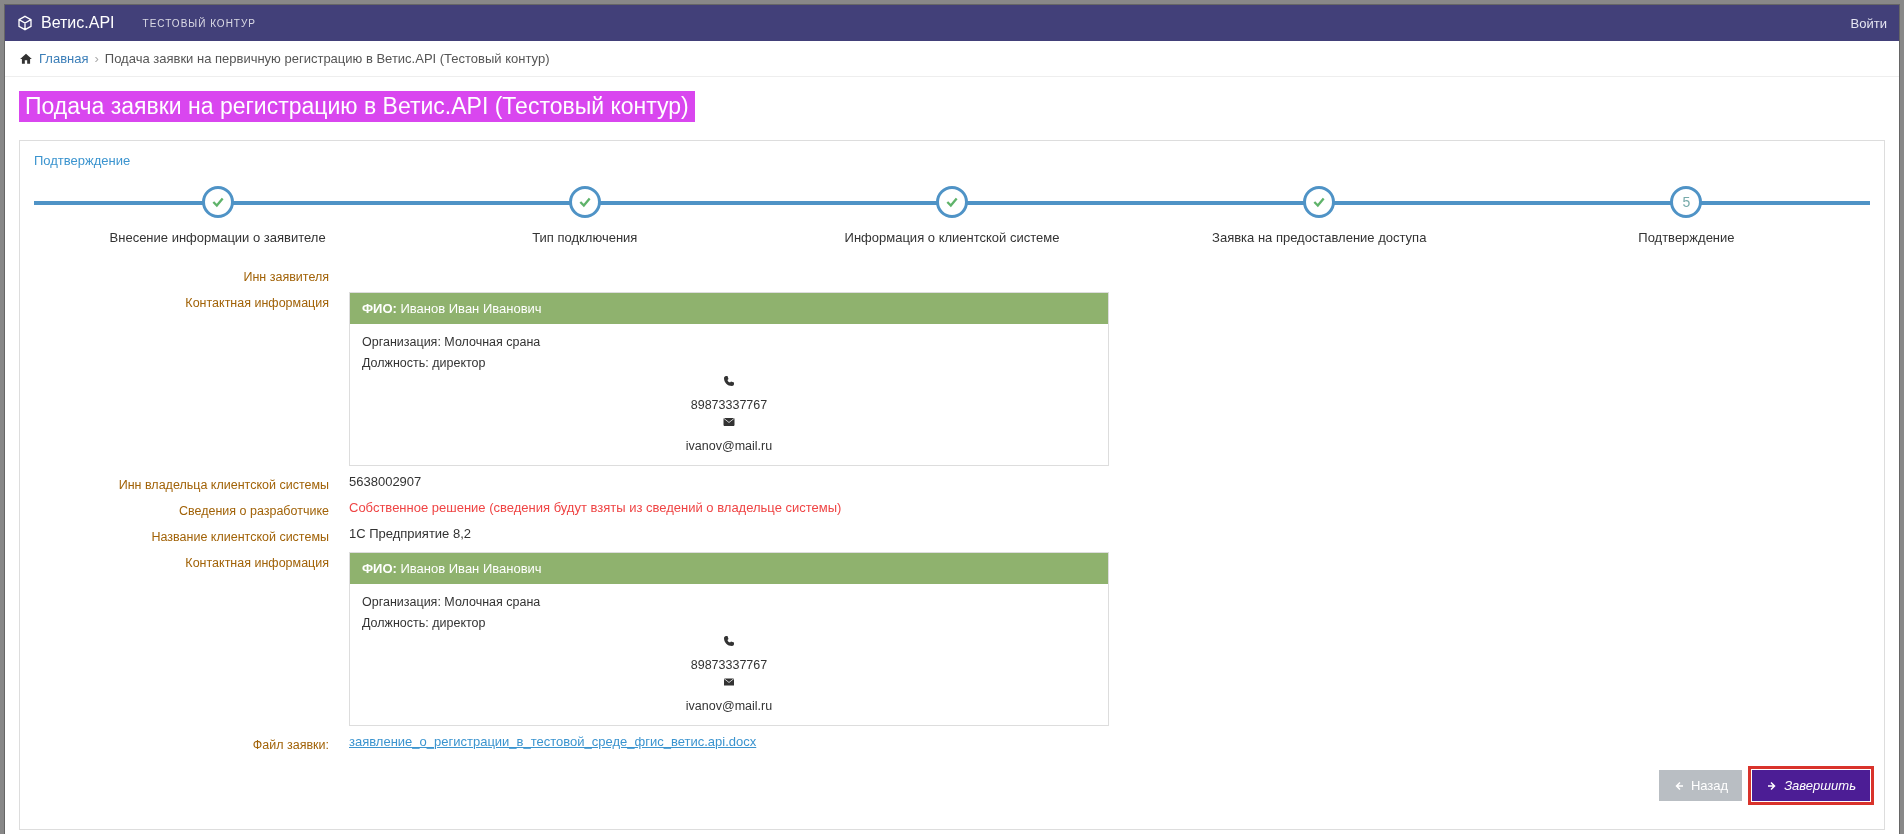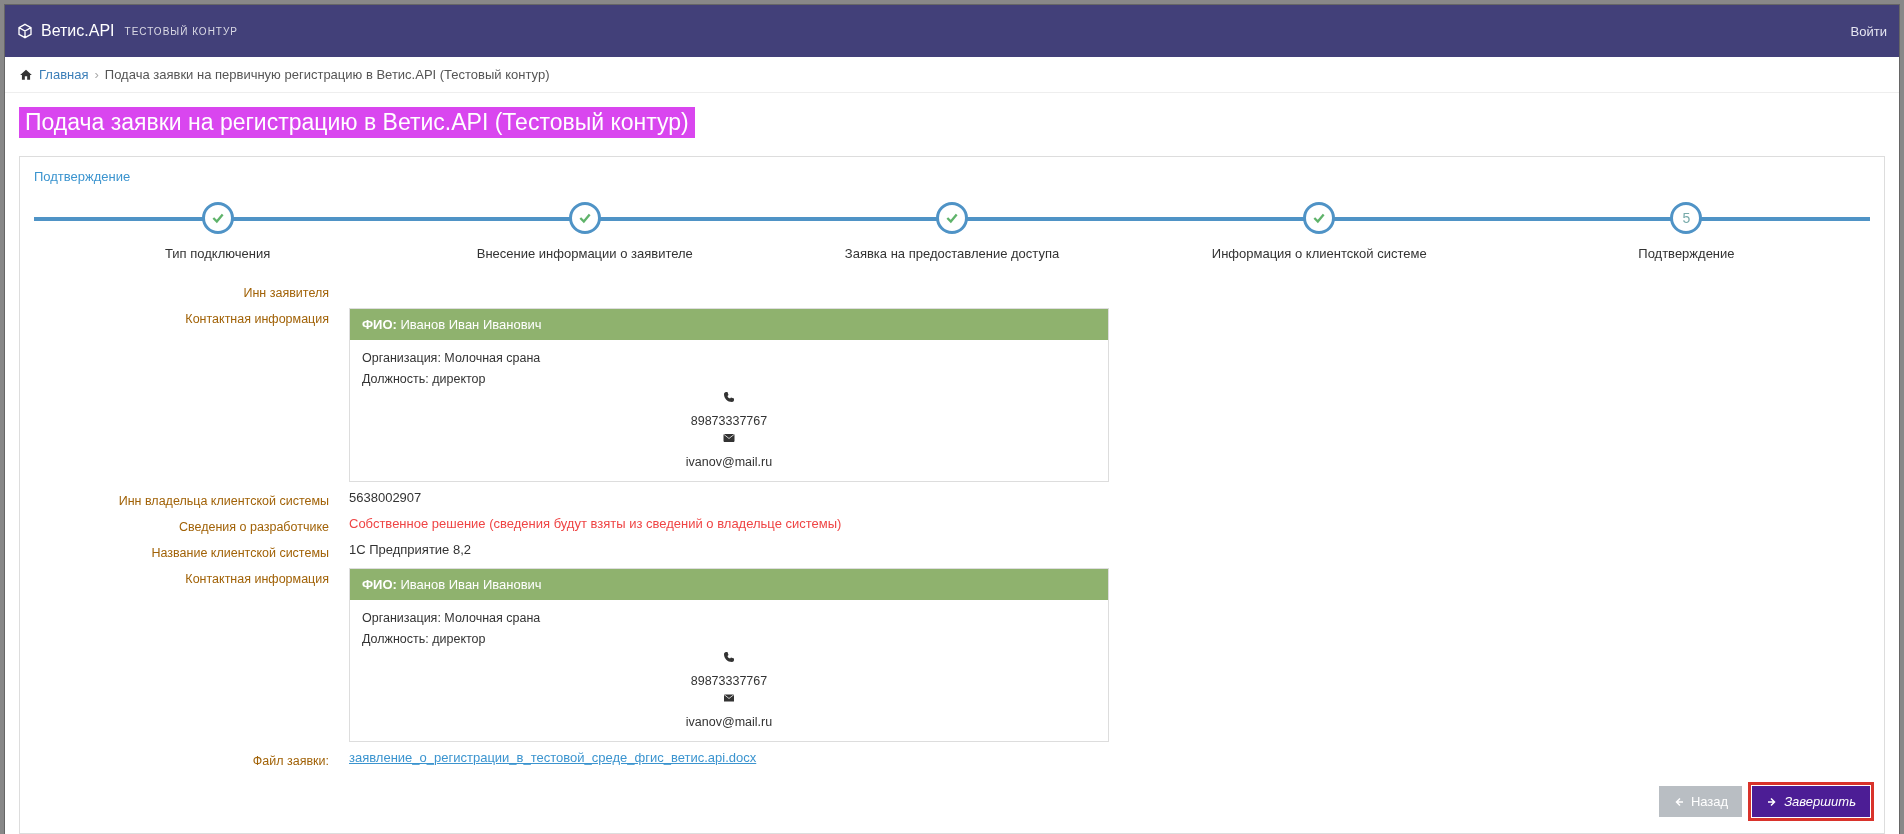--- a/index.html
+++ b/index.html
@@ -1,37 +1,37 @@
 <!DOCTYPE html>
 <html><head>
 <meta charset="utf-8">
 <style>
 * { box-sizing: border-box; margin: 0; padding: 0; }
 body { font-family: "Segoe UI", Arial, sans-serif; font-size: 13px; color: #333; background: #888; }
 .frame { background: #fff; border: 1px solid #666; margin: 4px; }
 
 
-.topbar { background: #424079; color: #fff; height: 52px; display: flex; align-items: center; padding: 10px 12px; justify-content: space-between; }
+.topbar { background: #424079; color: #fff; height: 36px; display: flex; align-items: center; padding: 10px 12px; justify-content: space-between; }
 .brand { display: flex; align-items: center; gap: 8px; }
 .brand-logo { width: 16px; height: 16px; }
 .brand-name { font-size: 16px; font-weight: 400; }
-.brand-sub { font-size: 10px; letter-spacing: 1px; opacity: 0.8; margin-left: 2px; }
+.brand-sub { font-size: 10px; letter-spacing: 1px; opacity: 0.8; margin-left: 20px; }
 .login { font-size: 13px; color: #e6e6f2; cursor: pointer; }
 
 
 .breadcrumb { padding: 10px 14px; font-size: 13px; color: #555; display: flex; align-items: center; gap: 6px; border-bottom: 1px solid #eee; }
 .breadcrumb a { color: #3b7eb8; text-decoration: none; }
 .breadcrumb .sep { color: #aaa; }
 
 
 .page-title-wrap { padding: 14px 14px 10px; }
 .page-title { display: inline-block; font-size: 23px; font-weight: 300; color: #fff; background: #d946ef; padding: 2px 6px; }
 
 
-.panel { margin: 8px 14px 14px; border: 1px solid #ddd; padding: 12px 14px 16px; }
+.panel { margin: 8px 14px 14px; border: 1px solid #ddd; padding: 12px 14px 28px; }
 .panel-heading { color: #3b94cf; font-size: 13px; margin-bottom: 18px; }
 
 
 .stepper { position: relative; height: 70px; }
 .step-line { position: absolute; top: 15px; left: 0; right: 0; height: 4px; background: #4f93c6; }
 .steps { position: relative; display: flex; justify-content: space-between; }
 .step { text-align: center; flex: 1; }
 .step-circle { width: 32px; height: 32px; border-radius: 50%; background: #fff; border: 3px solid #4f93c6; margin: 0 auto 12px; display: flex; align-items: center; justify-content: center; position: relative; z-index: 2; }
 .step-label { font-size: 13px; color: #333; }
 .step-num { color: #7aa; font-size: 14px; }
@@ -95,45 +95,45 @@
 
     <div class="stepper">
       <div class="step-line"></div>
       <div class="steps">
         <div class="step">
           <div class="step-circle">
               <svg class="check" viewBox="0 0 24 24" fill="none" stroke="#5fb36a" stroke-width="4">
                 <path d="M4 12 L10 18 L20 6"></path>
               </svg>
             </div>
+          <div class="step-label">Внесение информации о заявителе</div>
+        </div>
+        <div class="step">
+          <div class="step-circle">
+              <svg class="check" viewBox="0 0 24 24" fill="none" stroke="#5fb36a" stroke-width="4">
+                <path d="M4 12 L10 18 L20 6"></path>
+              </svg>
+            </div>
           <div class="step-label">Тип подключения</div>
         </div>
         <div class="step">
           <div class="step-circle">
               <svg class="check" viewBox="0 0 24 24" fill="none" stroke="#5fb36a" stroke-width="4">
                 <path d="M4 12 L10 18 L20 6"></path>
               </svg>
             </div>
-          <div class="step-label">Внесение информации о заявителе</div>
+          <div class="step-label">Информация о клиентской системе</div>
         </div>
         <div class="step">
           <div class="step-circle">
               <svg class="check" viewBox="0 0 24 24" fill="none" stroke="#5fb36a" stroke-width="4">
                 <path d="M4 12 L10 18 L20 6"></path>
               </svg>
             </div>
           <div class="step-label">Заявка на предоставление доступа</div>
-        </div>
-        <div class="step">
-          <div class="step-circle">
-              <svg class="check" viewBox="0 0 24 24" fill="none" stroke="#5fb36a" stroke-width="4">
-                <path d="M4 12 L10 18 L20 6"></path>
-              </svg>
-            </div>
-          <div class="step-label">Информация о клиентской системе</div>
         </div>
         <div class="step">
           <div class="step-circle">
               <span class="step-num">5</span>
             </div>
           <div class="step-label">Подтверждение</div>
         </div>
       </div>
     </div>
 

